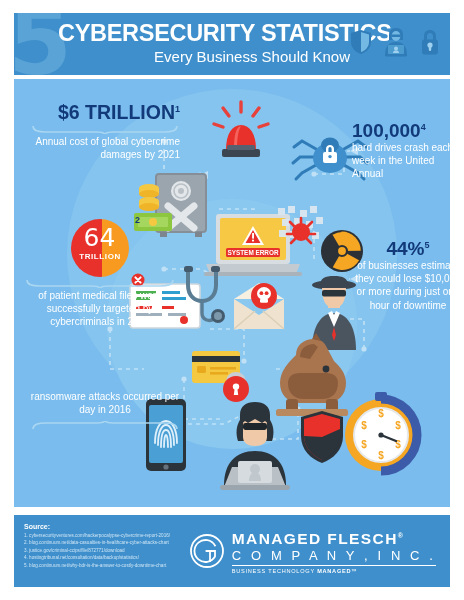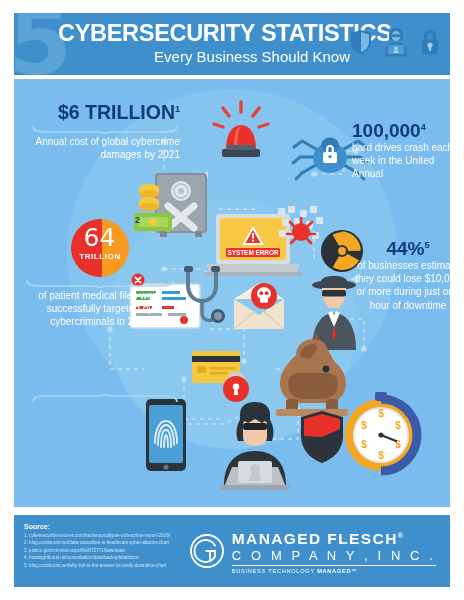--- a/index.html
+++ b/index.html
@@ -215,20 +215,21 @@
         </div>
         <span class="sup-out">2</span>
       </div>
       <svg class="brace" width="152" height="9" viewBox="0 0 152 9">
         <path d="M3 1 C3 6 8 7 16 7 L68 7 C74 7 75 8 76 9 C77 8 78 7 84 7 L136 7 C144 7 149 6 149 1" fill="none" stroke="#a9d6f1" stroke-width="1.6"></path>
       </svg>
       <div class="stat-desc">of patient medical files were successfully targeted by cybercriminals in 2016</div>
     </div>
 
     <div class="stat stat-4000">
+      <div class="stat-desc">ransomware attacks occurred per day in 2016</div>
       <svg width="150" height="9" viewBox="0 0 150 9" style="margin-top:1px;">
         <path d="M3 8 C3 3 8 2 16 2 L67 2 C73 2 74 1 75 0 C76 1 77 2 83 2 L134 2 C142 2 147 3 147 8" fill="none" stroke="#a9d6f1" stroke-width="1.6"></path>
       </svg>
     </div>
 
     <div class="stat stat-140k">
       <div class="stat-head">
         <span>100,000</span><span class="sup">4</span>
       </div>
       <div class="stat-desc">hard drives crash each week in the United Annual</div>

